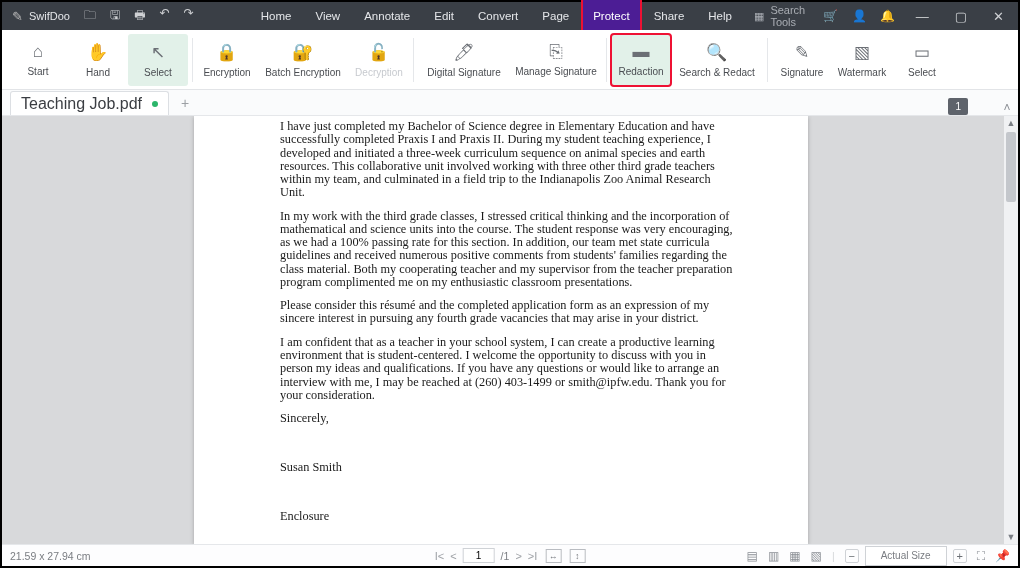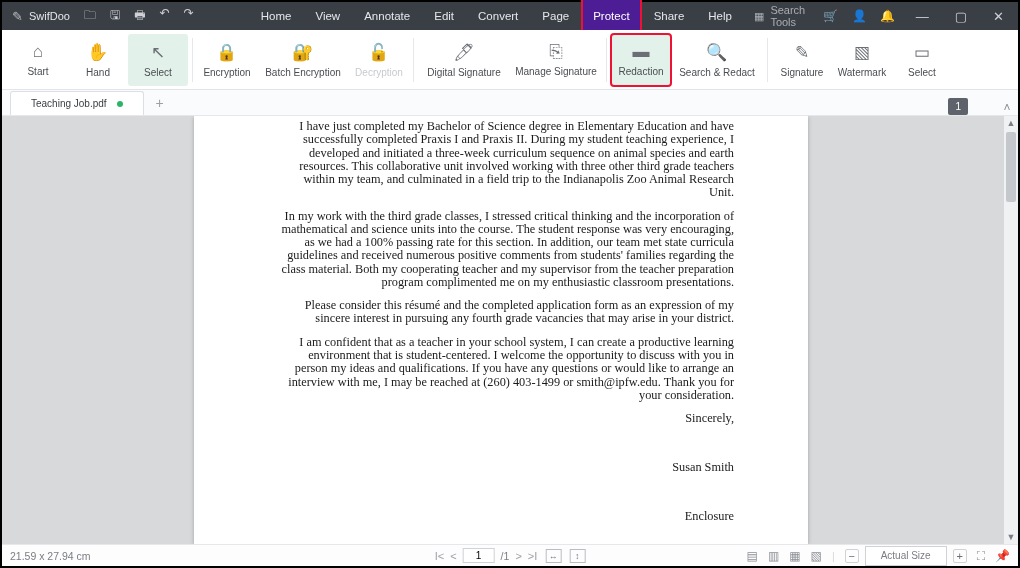--- a/index.html
+++ b/index.html
@@ -31,30 +31,30 @@
 .rbtn.wide { width: 92px; }
 .rbtn .ricon { font-size: 17px; color: #6b6f75; margin-bottom: 4px; }
 .rbtn.selected { background: #e2f1e9; }
 .rbtn.disabled { color: #c7cacf; }
 .rbtn.disabled .ricon { color: #cfd1d4; }
 .rbtn.highlighted { outline: 2px solid #e13; outline-offset: -1px; }
 .rsep { width: 1px; height: 44px; background: #e5e7ea; margin: 0 4px; }
 
 
 .tabsrow { height: 26px; background: #fafbfc; border-bottom: 1px solid #e5e7ea; display: flex; align-items: flex-end; padding-left: 8px; }
-.doctab { height: 24px; background: #fff; border: 1px solid #dcdfe3; border-bottom: none; border-radius: 3px 3px 0 0; display: flex; align-items: center; padding: 0 20px; font-size: 10px; color: #3a3d42; gap: 10px; }
+.doctab { height: 24px; background: #fff; border: 1px solid #dcdfe3; border-bottom: none; border-radius: 3px 3px 0 0; display: flex; align-items: center; padding: 0 10px; font-size: 16px; color: #3a3d42; gap: 10px; }
 .doctab .dot { width: 6px; height: 6px; border-radius: 50%; background: #2bb56a; }
 .newtab { width: 24px; height: 24px; display: flex; align-items: center; justify-content: center; color: #9da0a5; font-size: 14px; margin-left: 4px; cursor: pointer; }
 .pagebadge { margin-left: auto; margin-right: 28px; height: 17px; background: #5e636b; color: #fff; font-size: 10px; display: flex; align-items: center; padding: 0 7px; border-radius: 2px; }
 .chev { width: 22px; display: flex; align-items: center; justify-content: center; color: #8b8f95; font-size: 12px; cursor: pointer; }
 
 
 .docarea { flex: 1; background: #d8d9db; position: relative; overflow: hidden; }
 .page { position: absolute; left: 192px; top: 0; width: 614px; height: 100%; background: #fff; box-shadow: 0 1px 4px rgba(0,0,0,.25); padding: 0 74px 0 86px; }
-.page p { font-family: "Times New Roman", serif; font-size: 12.3px; color: #1a1a1a; line-height: 1.08; margin-bottom: 10px; text-align: right; }
+.page p { font-family: "Times New Roman", serif; font-size: 12.3px; color: #1a1a1a; line-height: 1.08; margin-bottom: 10px; }
 .page .cut { margin-top: 4px; }
 .page .sig { margin-top: 36px; }
 .page .enc { margin-top: 35px; }
 .vscroll { position: absolute; right: 0; top: 0; width: 14px; height: 100%; background: #f0f1f3; }
 .vscroll .arrow { height: 14px; display: flex; align-items: center; justify-content: center; color: #7a7e84; font-size: 9px; cursor: pointer; }
 .vscroll .track { height: calc(100% - 28px); position: relative; }
 .vscroll .thumb { position: absolute; left: 2px; width: 10px; top: 2px; height: 70px; background: #c4c7cc; border-radius: 2px; }
 
 
 .status { height: 22px; background: #fdfdfe; border-top: 1px solid #e5e7ea; display: flex; align-items: center; font-size: 10.5px; color: #7a7d82; padding: 0 8px; gap: 23px; }

